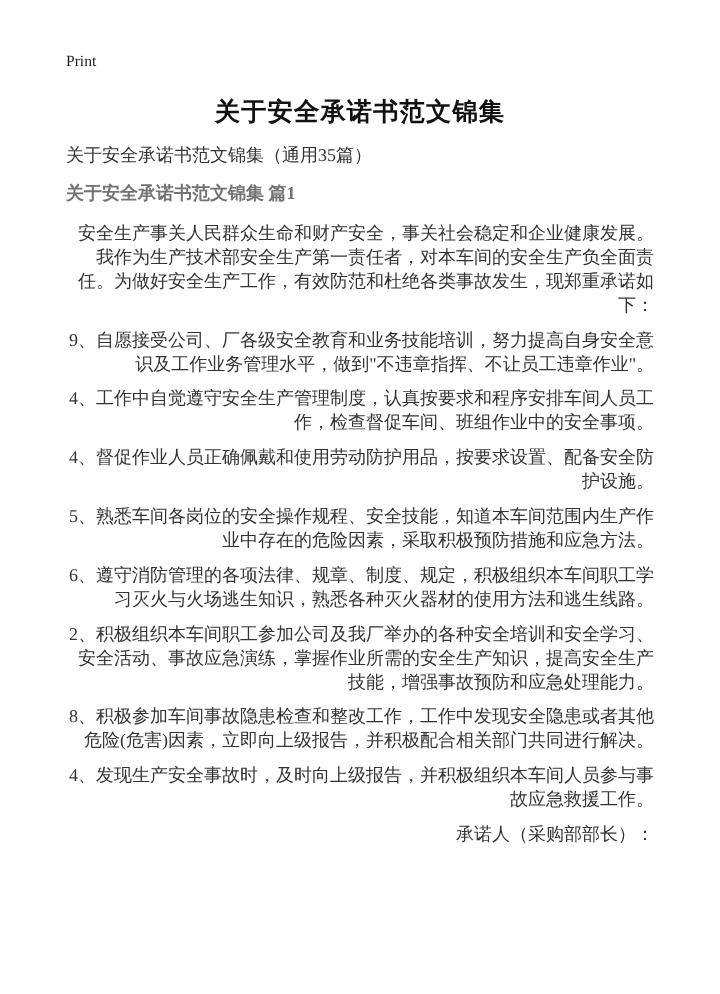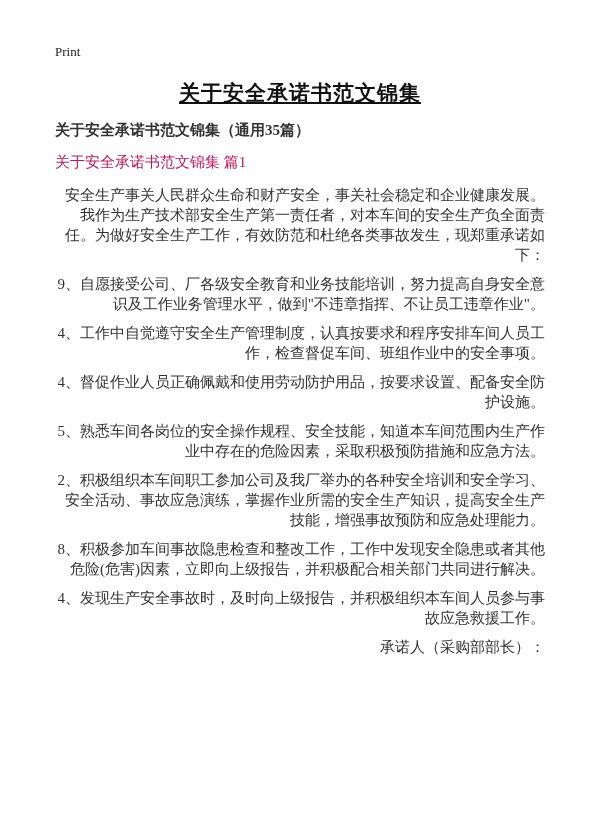--- a/index.html
+++ b/index.html
@@ -28,35 +28,34 @@
     display: inline-block;
   }
   .doc-title {
     margin: 21px 0 0 0;
     text-align: center;
     font-size: 21px;
     line-height: 24px;
     font-weight: bold;
     color: #111111;
     letter-spacing: 1px;
-    text-decoration: underline;
   }
   .doc-subtitle {
     margin: 15px 0 0 0;
     font-size: 15px;
     line-height: 20px;
-    font-weight: bold;
+    font-weight: normal;
     color: #333333;
   }
   .section-heading {
     margin: 12px 0 0 0;
     font-size: 15px;
     line-height: 20px;
-    font-weight: normal;
-    color: #be185d;
+    font-weight: bold;
+    color: #737373;
   }
   .body-text p {
     margin: 9px 0 0 0;
     font-size: 15px;
     line-height: 20px;
     color: #333333;
     text-align: right;
     word-break: break-all;
   }
   .body-text p.intro {
@@ -79,20 +78,21 @@
 
   <h2 class="section-heading">关于安全承诺书范文锦集 篇1</h2>
 
   <div class="body-text">
     <p class="intro">安全生产事关人民群众生命和财产安全，事关社会稳定和企业健康发展。我作为生产技术部安全生产第一责任者，对本车间的安全生产负全面责任。为做好安全生产工作，有效防范和杜绝各类事故发生，现郑重承诺如下：</p>
 
     <p>9、自愿接受公司、厂各级安全教育和业务技能培训，努力提高自身安全意识及工作业务管理水平，做到"不违章指挥、不让员工违章作业"。</p>
     <p>4、工作中自觉遵守安全生产管理制度，认真按要求和程序安排车间人员工作，检查督促车间、班组作业中的安全事项。</p>
     <p>4、督促作业人员正确佩戴和使用劳动防护用品，按要求设置、配备安全防护设施。</p>
     <p>5、熟悉车间各岗位的安全操作规程、安全技能，知道本车间范围内生产作业中存在的危险因素，采取积极预防措施和应急方法。</p>
+    <p>6、遵守消防管理的各项法律、规章、制度、规定，积极组织本车间职工学习灭火与火场逃生知识，熟悉各种灭火器材的使用方法和逃生线路。</p>
     <p>2、积极组织本车间职工参加公司及我厂举办的各种安全培训和安全学习、安全活动、事故应急演练，掌握作业所需的安全生产知识，提高安全生产技能，增强事故预防和应急处理能力。</p>
     <p>8、积极参加车间事故隐患检查和整改工作，工作中发现安全隐患或者其他危险(危害)因素，立即向上级报告，并积极配合相关部门共同进行解决。</p>
     <p>4、发现生产安全事故时，及时向上级报告，并积极组织本车间人员参与事故应急救援工作。</p>
 
     <p class="signature">承诺人（采购部部长）：</p>
   </div>
 
 </div>
 
 </body></html>

